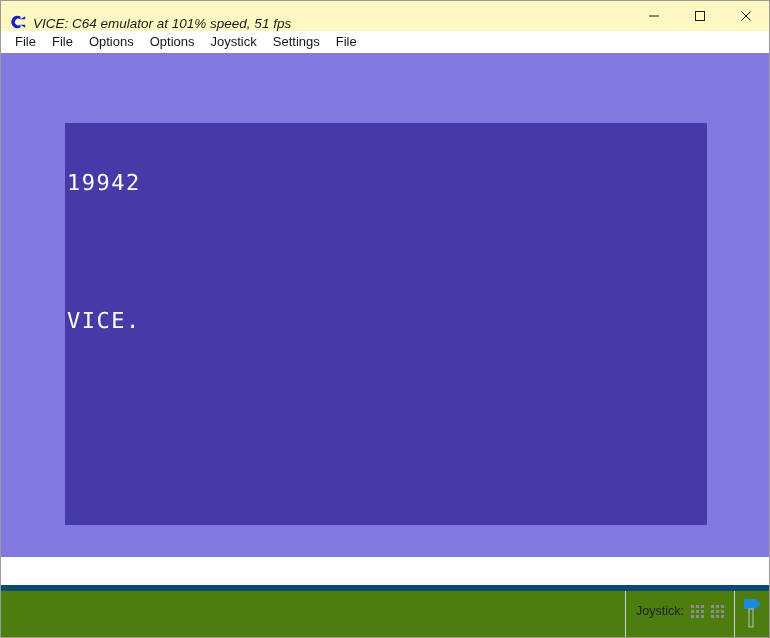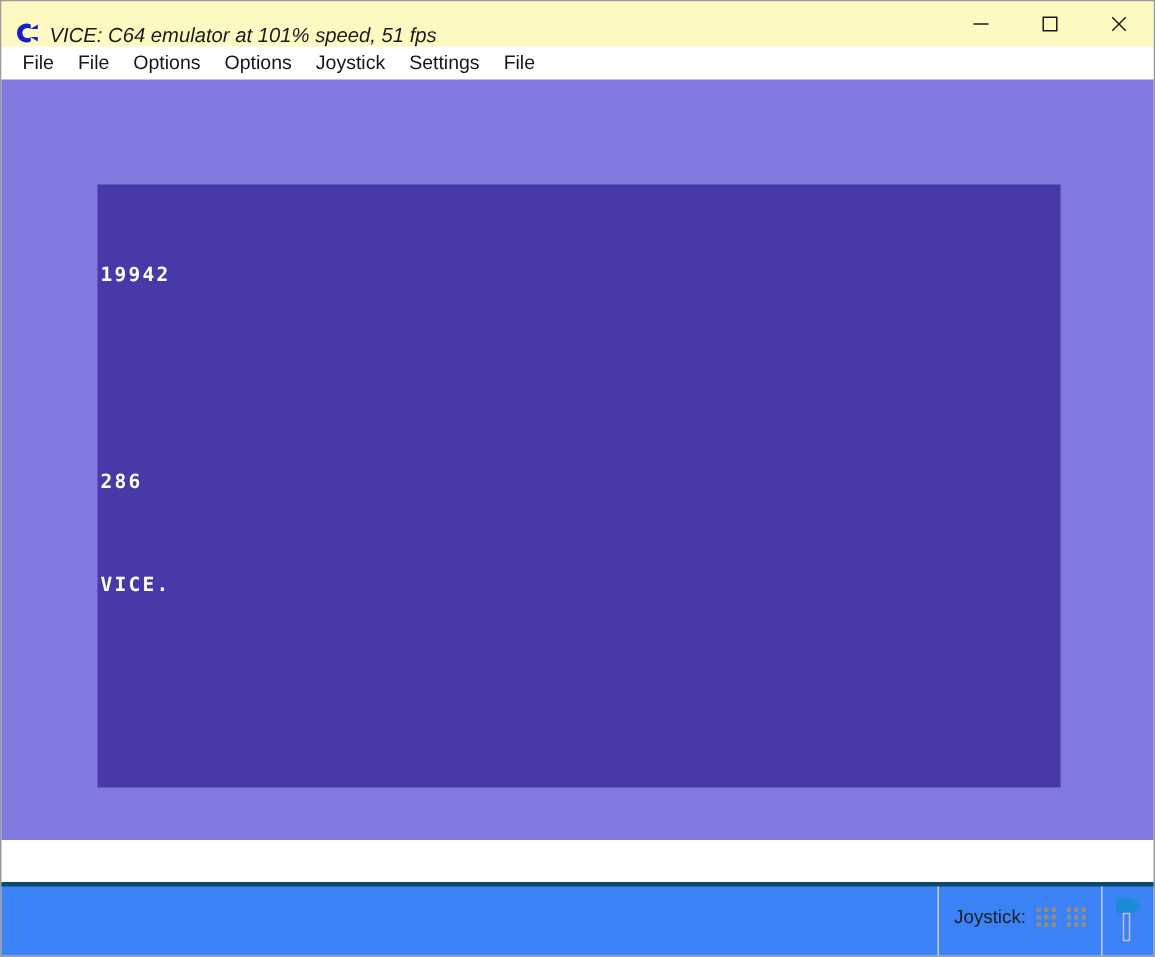--- a/index.html
+++ b/index.html
@@ -97,37 +97,37 @@
     width: 642px;
     height: 402px;
     background: #4639a8;
   }
   .c64-text {
     position: absolute;
     left: 2px;
     top: 3px;
     color: #ffffff;
     font-family: "DejaVu Sans Mono", "Liberation Mono", monospace;
-    font-size: 13px;
+    font-size: 22px;
     line-height: 23px;
-    font-weight: bold;
+    font-weight: normal;
     letter-spacing: 1.5px;
     white-space: pre;
     -webkit-font-smoothing: none;
     text-rendering: geometricPrecision;
   }
   .c64-line { height: 23px; }
   .c64-line.blank { color: transparent; }
 
   
   .statusbar {
     height: 46px;
     min-height: 46px;
-    background: #3b82f6;
-    border-top: 3px solid #0c4a6e;
+    background: #4d7c0f;
+    border-top: 6px solid #0c4a6e;
     display: flex;
     align-items: stretch;
     justify-content: flex-end;
     position: relative;
     margin-top: 28px;
   }
   .status-pane {
     border-left: 1px solid #cdcdcd;
     display: flex;
     align-items: flex-end;
@@ -227,21 +227,20 @@
     <div class="menu-item">Joystick</div>
     <div class="menu-item">Settings</div>
     <div class="menu-item">File</div>
   </div>
 
   <div class="emu-area">
     <div class="c64-screen">
       <div class="c64-text">
         <div class="c64-line">19942</div>
         <div class="c64-line blank"></div>
-        <div class="c64-line">286</div>
         <div class="c64-line">VICE.</div>
       </div>
     </div>
   </div>
 
   <div class="statusbar">
     <div class="pane-spacer"></div>
 
     <div class="status-pane joystick-pane">
       <span class="joy-label">Joystick:</span>

